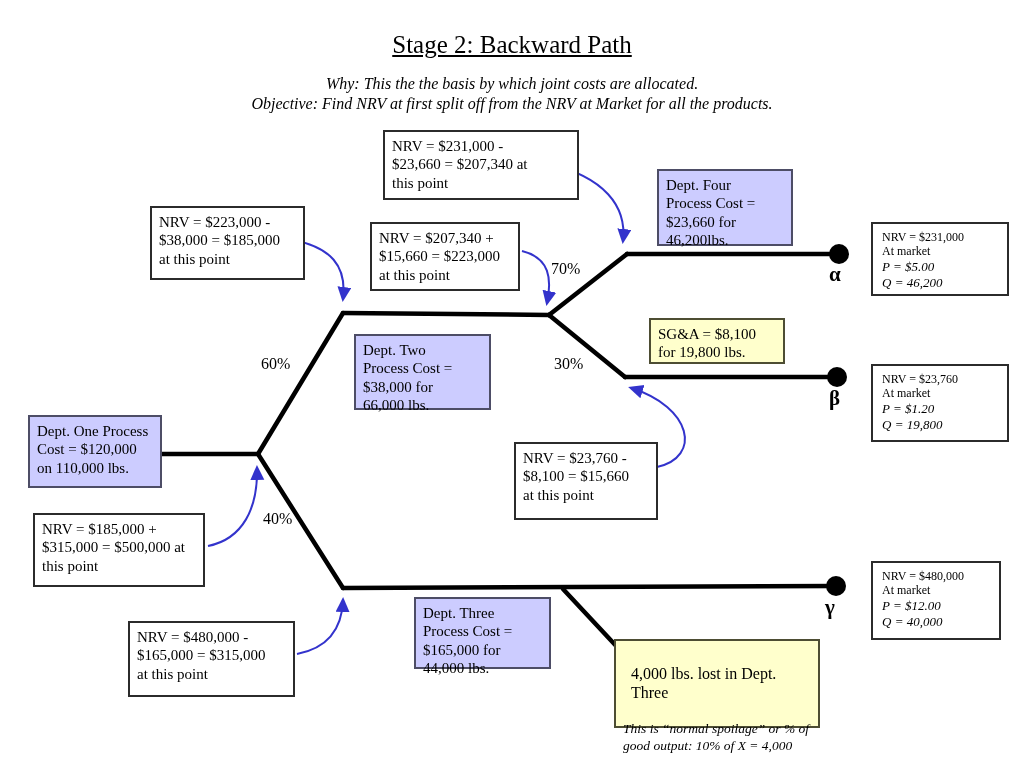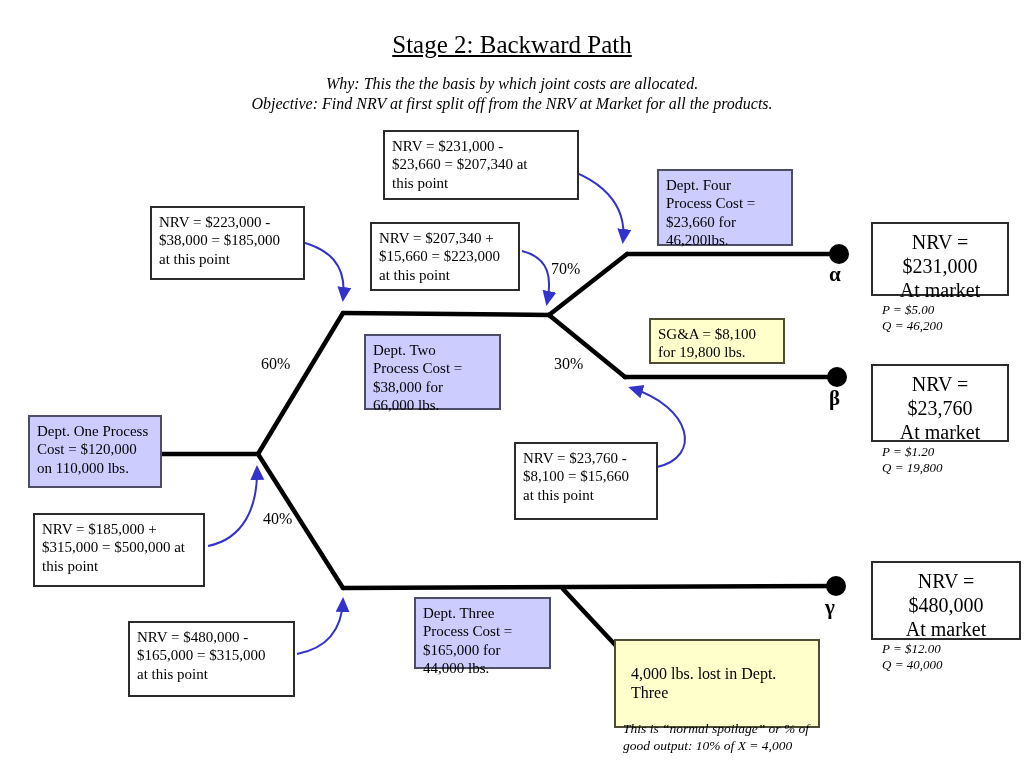--- a/index.html
+++ b/index.html
@@ -21,21 +21,21 @@
 
   .box {
     position:absolute; box-sizing:border-box; padding:5px 7px;
     font-size:15px; line-height:1.22; white-space:pre-line;
   }
   .white    { background:#ffffff; border:2px solid #2b2b2b; }
   .lavender { background:#ccccff; border:2px solid #4d4d66; }
   .yellow   { background:#ffffcc; border:2px solid #4d4d33; }
 
   .market { background:#ffffff; border:2px solid #2b2b2b; white-space:normal; padding:6px 9px; }
-  .market .big { font-size:20px; line-height:1.2;text-align:center; }
+  .market .big { font-size:12px; line-height:1.2; }
   .market .pq  { font-style:italic; font-size:13px; line-height:1.25; }
 
   .spoil-title  { font-size:16px; line-height:1.2; white-space:normal;margin-left:8px; }
   .spoil-detail { font-style:italic; font-size:13.5px; line-height:1.25; white-space:pre-line; }
   .spoil-result { font-style:italic; font-size:13.5px; line-height:1.3; }
 
   .pct   { position:absolute; font-size:16px; }
   .greek { position:absolute; font-size:21px; font-weight:bold; }
 </style>
 </head>
@@ -98,21 +98,21 @@
   <div class="box white" style="left:514px; top:442px; width:144px; height:78px;">NRV = $23,760 -
 $8,100 = $15,660
 at this point</div>
   <div class="box white" style="left:128px; top:621px; width:167px; height:76px;">NRV = $480,000 -
 $165,000 = $315,000
 at this point</div>
 
   <div class="box lavender" style="left:28px; top:415px; width:134px; height:73px;">Dept. One Process
 Cost = $120,000
 on 110,000 lbs.</div>
-  <div class="box lavender" style="left:364px; top:334px; width:137px; height:76px;">Dept. Two
+  <div class="box lavender" style="left:354px; top:334px; width:137px; height:76px;">Dept. Two
 Process Cost =
 $38,000 for
 66,000 lbs.</div>
   <div class="box lavender" style="left:383px; top:597px; width:137px; height:72px;margin-left:31px;">Dept. Three
 Process Cost =
 $165,000 for
 44,000 lbs.</div>
   <div class="box lavender" style="left:657px; top:169px; width:136px; height:77px;">Dept. Four
 Process Cost =
 $23,660 for
@@ -133,21 +133,21 @@
     <div class="big">At market</div>
     <div class="pq">P = $5.00</div>
     <div class="pq">Q = 46,200</div>
   </div>
   <div class="box market" style="left:871px; top:364px; width:138px; height:78px;">
     <div class="big">NRV = $23,760</div>
     <div class="big">At market</div>
     <div class="pq">P = $1.20</div>
     <div class="pq">Q = 19,800</div>
   </div>
-  <div class="box market" style="left:871px; top:561px; width:150px; height:79px;">
+  <div class="box market" style="left:871px; top:561px; width:130px; height:79px;">
     <div class="big">NRV = $480,000</div>
     <div class="big">At market</div>
     <div class="pq">P = $12.00</div>
     <div class="pq">Q = 40,000</div>
   </div>
 
   <div class="pct" style="left:261px; top:355px;">60%</div>
   <div class="pct" style="left:263px; top:510px;">40%</div>
   <div class="pct" style="left:551px; top:260px;">70%</div>
   <div class="pct" style="left:554px; top:355px;">30%</div>

